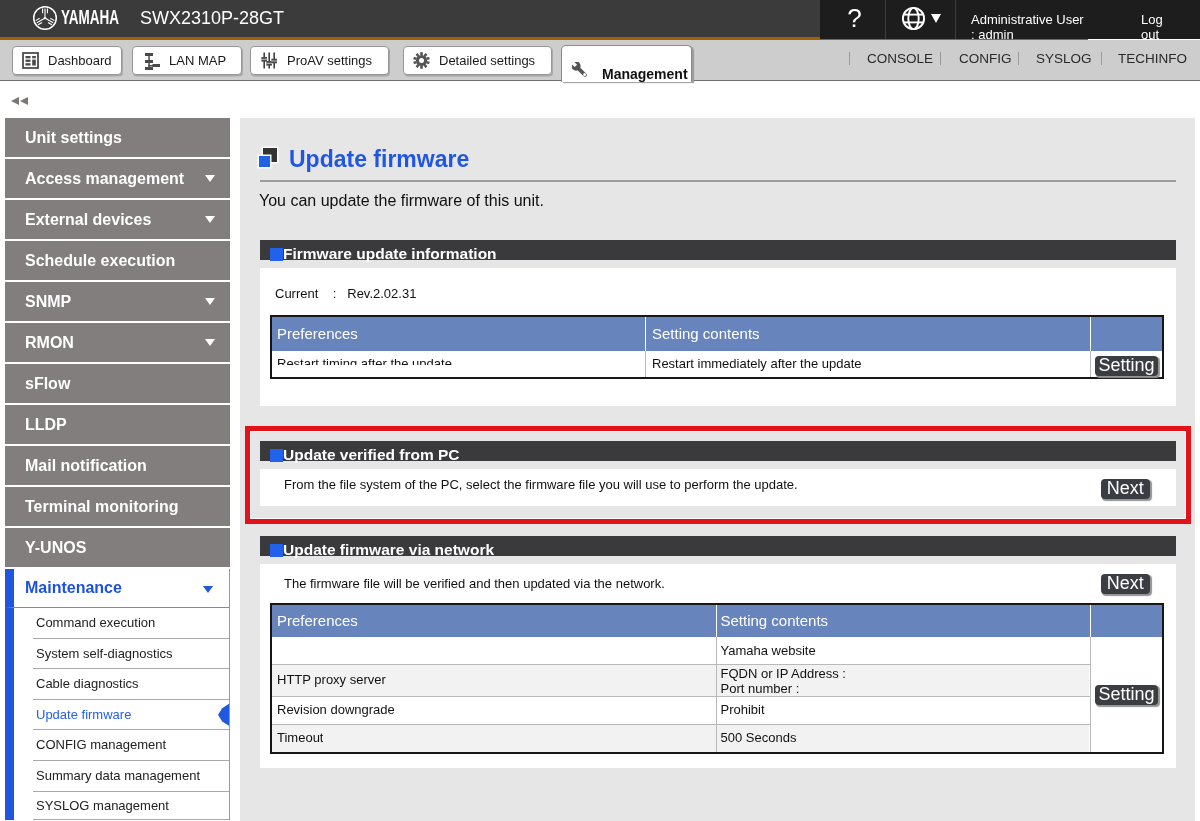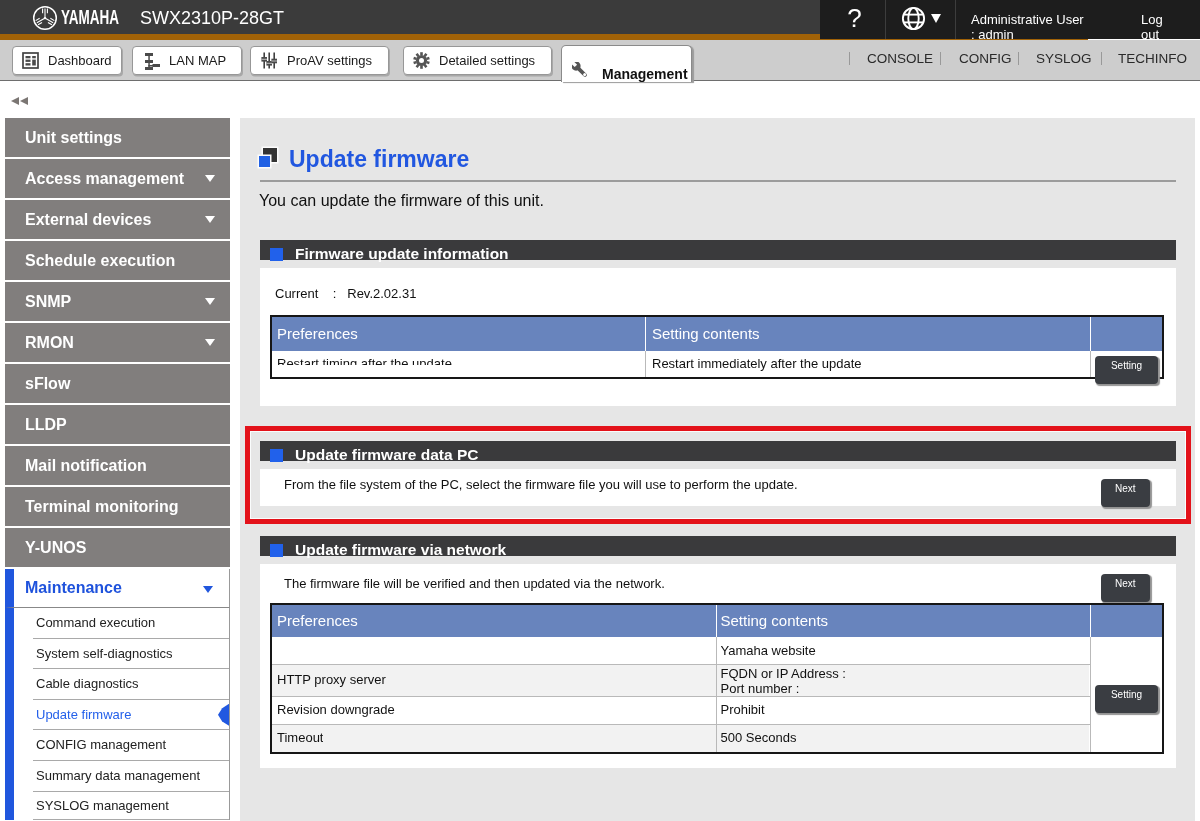--- a/index.html
+++ b/index.html
@@ -1,17 +1,17 @@
 <!DOCTYPE html>
 <html><head><meta charset="utf-8"><style>
 *{margin:0;padding:0;box-sizing:border-box}
 html,body{width:1200px;height:821px;background:#fff;font-family:"Liberation Sans",sans-serif;position:relative;overflow:hidden}
 .abs{position:absolute}
 
-#topbar{position:absolute;left:0;top:0;width:1088px;height:40px;background:#3b3b3b;border-bottom:6px solid #a16207}
+#topbar{position:absolute;left:0;top:0;width:1088px;height:40px;background:#3b3b3b;border-bottom:3px solid #a16207}
 #topbar .dark{position:absolute;left:820px;top:0;width:380px;height:39px;background:#1d1d1d}
 #topbar .vsep{position:absolute;top:0;width:1px;height:39px;background:#3d3d3d}
 #swx{position:absolute;left:140px;top:8px;color:#fff;font-size:18px;letter-spacing:0px}
 #qmark{position:absolute;left:841px;top:3px;width:27px;color:#fff;font-size:26px;text-align:center}
 #adminuser{position:absolute;left:971px;top:12px;color:#fff;font-size:13px}
 #logout{position:absolute;left:1141px;top:12px;color:#fff;font-size:13px}
 #gtri{position:absolute;left:930.5px;top:14px;width:0;height:0;border-left:5.2px solid transparent;border-right:5.2px solid transparent;border-top:9px solid #fff}
 
 #tabbar{position:absolute;left:0;top:40px;width:1200px;height:41px;background:#cdcdcd;border-bottom:1px solid #6e6e6e}
 .tab{position:absolute;top:6px;height:29px;background:#fff;border:1px solid #979797;border-radius:4px;box-shadow:1px 1.5px 0 #a8a8a8;color:#1a1a1a;font-size:13px;display:flex;align-items:center}
@@ -35,24 +35,24 @@
 .sub:after{content:"";position:absolute;left:19px;right:0;bottom:0;height:1px;background:#a9a9a9}
 #sub-active{color:#2460ea}
 #sub-active .arr{position:absolute;right:0;top:4px;width:11px;height:22px;background:#2158e0;clip-path:polygon(100% 0,100% 100%,38% 80%,0 50%,38% 20%)}
 
 #panel{position:absolute;left:240px;top:118px;width:955px;height:703px;background:#e6e6e6}
 #t-icon1{position:absolute;left:263px;top:148px;width:14px;height:14px;background:#333;box-shadow:0 0 0 1.5px #fcfcfc}
 #t-icon2{position:absolute;left:259px;top:156px;width:10.5px;height:10.5px;background:#2161e4;box-shadow:0 0 0 1.5px #fcfcfc}
 #title{position:absolute;left:289px;top:148px;font-size:23px;font-weight:bold;color:#2157e0;line-height:23px}
 #hr1{position:absolute;left:260px;top:180px;width:916px;height:1.5px;background:#9c9c9c}
 #desc0{position:absolute;left:259px;top:192px;font-size:16px;color:#101010}
-.shead{position:absolute;left:260px;width:915.5px;height:20px;background:#3a3a3c;color:#fff;font-size:15.5px;font-weight:bold;line-height:28.5px;padding-left:35px}
+.shead{position:absolute;left:260px;width:915.5px;height:20px;background:#3a3a3c;color:#fff;font-size:15.5px;font-weight:bold;line-height:28.5px;padding-left:23px}
 .shead:before{content:"";position:absolute;left:10px;top:7.5px;width:13px;height:13px;background:#2161eb}
 .sbody{position:absolute;left:260px;background:#fff}
-.btn{position:absolute;background:#3a3d42;color:#fff;font-size:10px;text-align:center;border-radius:4px;box-shadow:1.5px 1.5px 1px #939393;height:28px;line-height:19px}
+.btn{position:absolute;background:#3a3d42;color:#fff;font-size:18px;text-align:center;border-radius:4px;box-shadow:1.5px 1.5px 1px #939393;height:20px;line-height:19px}
 
 .tbl{position:absolute;border:2px solid #161616;background:#fff}
 .thead-row{background:#6884bd;color:#fff;font-size:15px;position:absolute;left:0;top:0;right:0}
 .cell{position:absolute;overflow:hidden;white-space:nowrap}
 .vline{position:absolute;top:0;bottom:0;width:1px;background:#b9b9b9}
 .hline{position:absolute;left:0;right:0;height:1px;background:#b9b9b9}
 
 #redbox{position:absolute;left:245px;top:426px;width:946px;height:98px;border:5px solid #e3121a;background:#e6e6e6;box-shadow:inset 0 0 0 1px #fafdfd}
 </style></head>
 <body>
@@ -243,21 +243,21 @@
   <div class="cell" style="left:5px;top:34px;height:14px;line-height:26px;font-size:13px;color:#111">Restart timing after the update</div>
   <div class="cell" style="left:380px;top:34px;height:26px;line-height:26px;font-size:13px;color:#111">Restart immediately after the update</div>
   <div class="vline" style="left:373px;background:#fff;height:34px"></div>
   <div class="vline" style="left:818px;background:#fff;height:34px"></div>
   <div class="vline" style="left:373px;top:34px"></div>
   <div class="vline" style="left:818px;top:34px"></div>
   <div class="btn" style="left:823px;top:39px;width:63px">Setting</div>
 </div>
 
 <div id="redbox"></div>
-<div class="shead" style="top:441px">Update firmware data PC</div>
+<div class="shead" style="top:441px">Update verified from PC</div>
 <div class="sbody" style="top:469px;width:915.5px;height:37px"></div>
 <div class="abs" style="left:284px;top:477px;font-size:13px;color:#111">From the file system of the PC, select the firmware file you will use to perform the update.</div>
 <div class="btn" style="left:1101px;top:478.5px;width:48.5px">Next</div>
 
 <div class="shead" style="top:536px">Update firmware via network</div>
 <div class="sbody" style="top:564px;width:915.5px;height:204px"></div>
 <div class="abs" style="left:284px;top:576px;font-size:13px;color:#111">The firmware file will be verified and then updated via the network.</div>
 <div class="btn" style="left:1101px;top:574px;width:48.5px">Next</div>
 <div class="tbl" style="left:270px;top:603px;width:893.5px;height:151px">
   <div class="thead-row" style="height:32px;line-height:32px">

